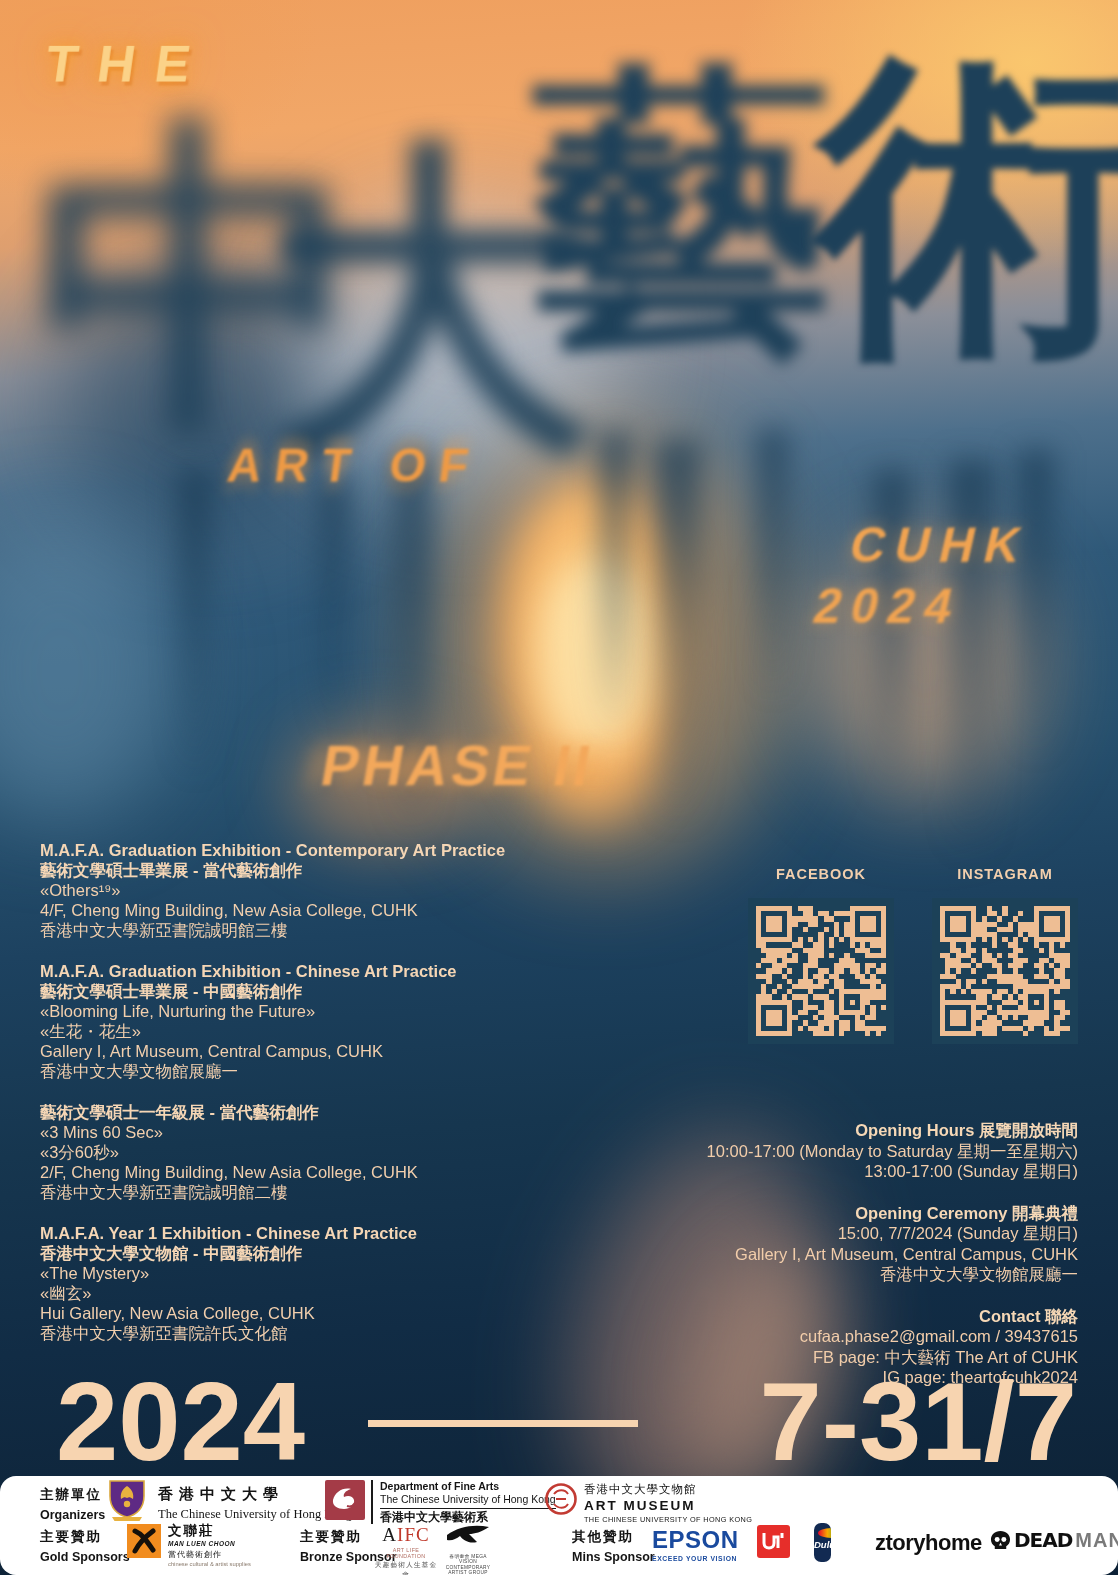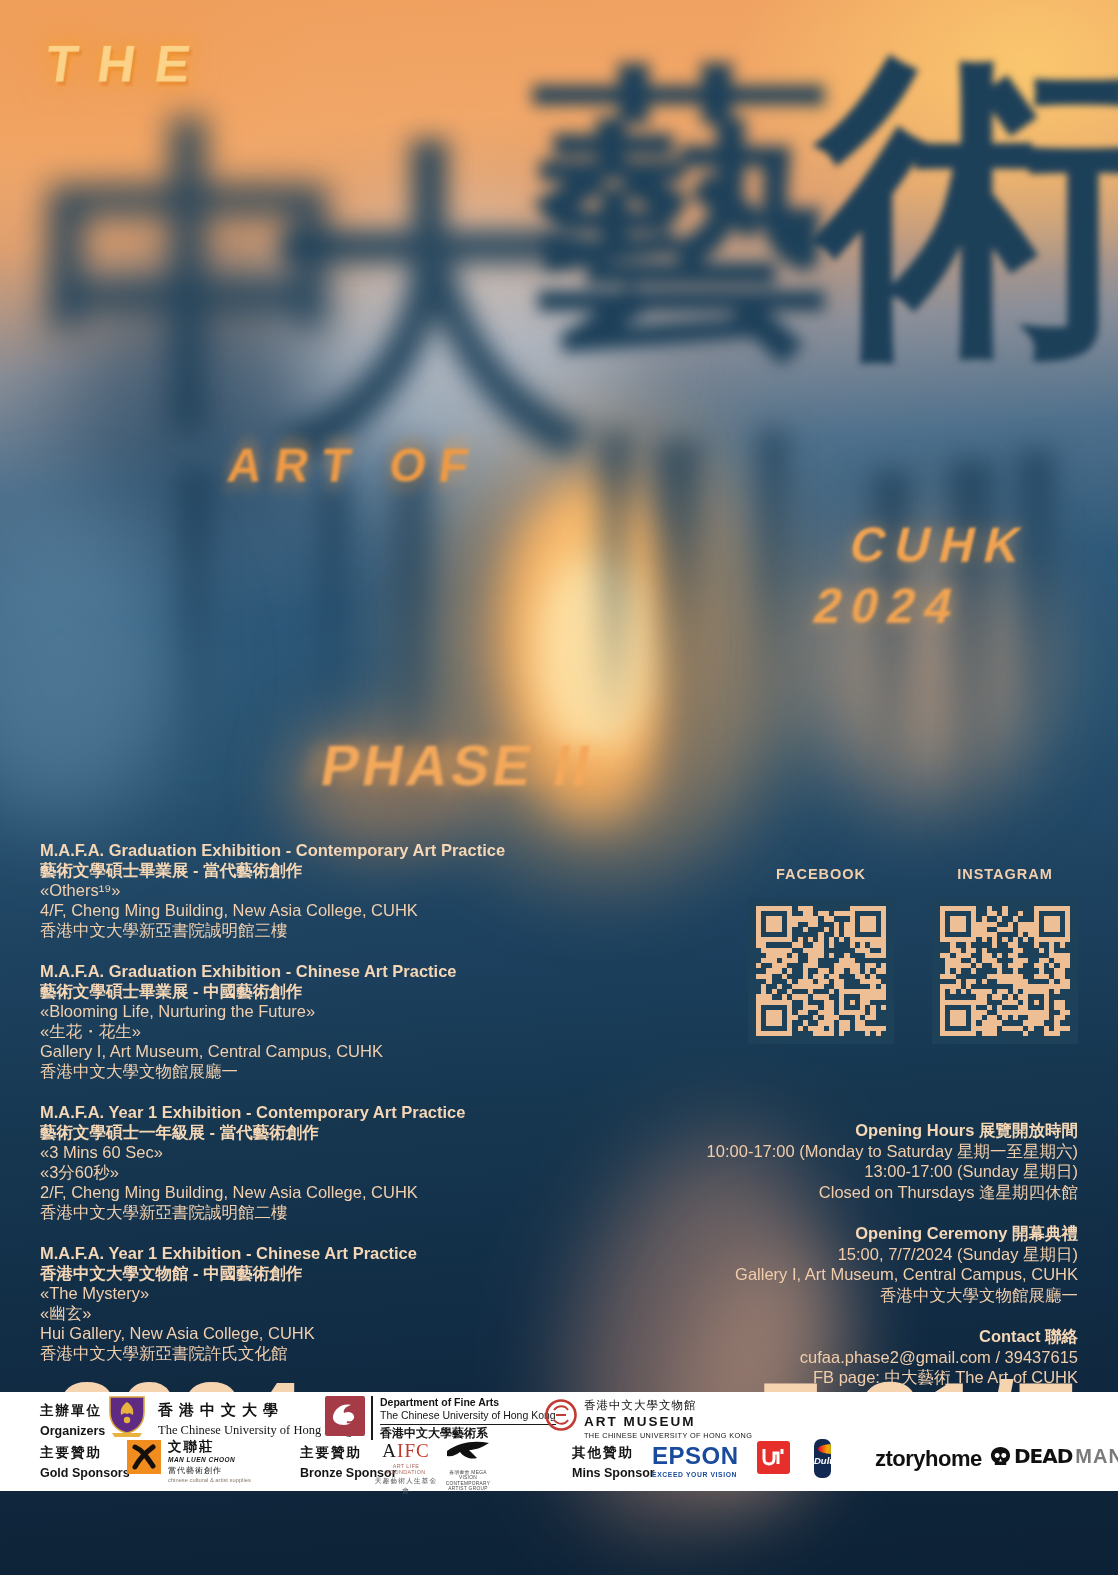--- a/index.html
+++ b/index.html
@@ -71,21 +71,21 @@
   .qr i.on{background:#eebe94;}
   
   .infos{right:40px;top:1120px;width:520px;text-align:right;color:#f2cdaa;font-size:16.5px;line-height:20.5px;}
   .info-block{margin-bottom:21px;}
   .info-h{font-weight:700;color:#f6d8b6;}
   
   .d-left{left:56px;top:1366px;font-size:112px;font-weight:800;color:#f7d4b0;letter-spacing:0px;line-height:1;}
   .d-dash{left:368px;top:1420px;width:270px;height:7px;background:#f7d4b0;}
   .d-right{right:41px;top:1366px;font-size:112px;font-weight:800;color:#f7d4b0;line-height:1;}
   
-  .footer{left:0;top:1392px;width:1118px;height:99px;background:#ffffff;color:#141414;}
+  .footer{left:0;top:1476px;width:1118px;height:99px;background:#ffffff;color:#141414;border-radius:16px;}
   .footer .abs{position:absolute;}
   .flabel .zh{font-size:13.5px;font-weight:700;letter-spacing:2px;}
   .flabel .en{font-size:12.5px;font-weight:700;margin-top:4px;}
   .cuhk-zh{font-family:"Liberation Serif","DejaVu Serif",serif;font-size:15px;font-weight:700;letter-spacing:6px;}
   .cuhk-en{font-family:"Liberation Serif","DejaVu Serif",serif;font-size:12.5px;margin-top:3px;}
   .fa-text{border-left:2px solid #1a1a1a;padding-left:7px;font-size:10.5px;line-height:13px;}
   .fa-text .l1{font-weight:700;}
   .fa-text .l3{font-weight:700;font-size:12px;border-top:1.5px solid #1a1a1a;margin-top:2px;padding-top:2px;}
   .am-zh{font-size:11.5px;letter-spacing:1px;}
   .am-en{font-size:13.5px;font-weight:700;letter-spacing:2px;margin-top:1px;}
@@ -161,21 +161,20 @@
     </article>
     <article class="ex">
       <div class="ex-h">M.A.F.A. Graduation Exhibition - Chinese Art Practice</div>
       <div class="ex-h" lang="zh">藝術文學碩士畢業展 - 中國藝術創作</div>
       <div>«Blooming Life, Nurturing the Future»</div>
       <div lang="zh">«生花・花生»</div>
       <div>Gallery I, Art Museum, Central Campus, CUHK</div>
       <div lang="zh">香港中文大學文物館展廳一</div>
     </article>
     <article class="ex">
-      <div class="ex-h">M.A.F.A. Year 1 Exhibition - Contemporary Art Practice</div>
       <div class="ex-h" lang="zh">藝術文學碩士一年級展 - 當代藝術創作</div>
       <div>«3 Mins 60 Sec»</div>
       <div lang="zh">«3分60秒»</div>
       <div>2/F, Cheng Ming Building, New Asia College, CUHK</div>
       <div lang="zh">香港中文大學新亞書院誠明館二樓</div>
     </article>
     <article class="ex">
       <div class="ex-h">M.A.F.A. Year 1 Exhibition - Chinese Art Practice</div>
       <div class="ex-h" lang="zh">香港中文大學文物館 - 中國藝術創作</div>
       <div>«The Mystery»</div>
@@ -1440,21 +1439,20 @@
       <i class="on"></i>
       <i></i>
       <i></i>
     </div>
 
   <section class="abs infos">
     <div class="info-block">
       <div class="info-h">Opening Hours 展覽開放時間</div>
       <div>10:00-17:00 (Monday to Saturday 星期一至星期六)</div>
       <div>13:00-17:00 (Sunday 星期日)</div>
-      <div>Closed on Thursdays 逢星期四休館</div>
     </div>
     <div class="info-block">
       <div class="info-h">Opening Ceremony 開幕典禮</div>
       <div>15:00, 7/7/2024 (Sunday 星期日)</div>
       <div>Gallery I, Art Museum, Central Campus, CUHK</div>
       <div lang="zh">香港中文大學文物館展廳一</div>
     </div>
     <div class="info-block">
       <div class="info-h">Contact 聯絡</div>
       <div>cufaa.phase2@gmail.com / 39437615</div>

